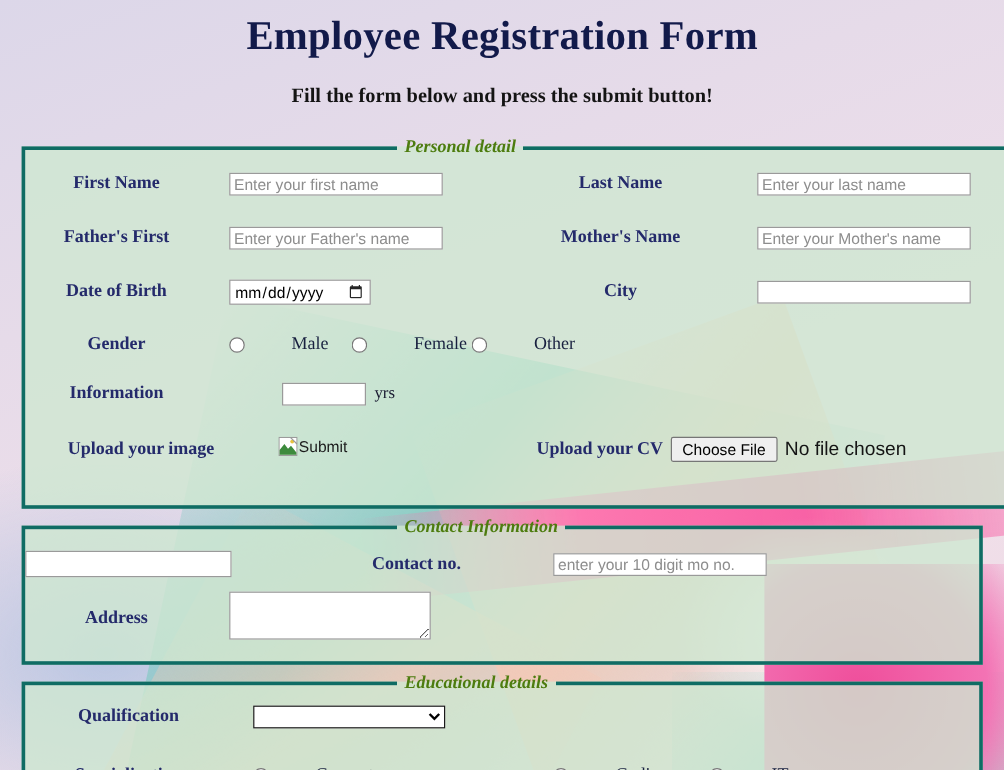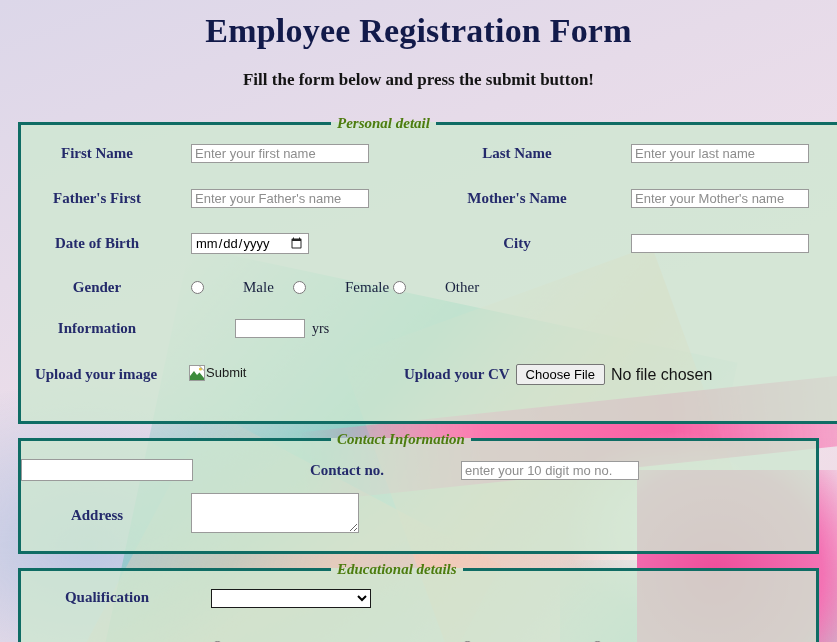--- a/index.html
+++ b/index.html
@@ -307,21 +307,21 @@
 
     <div class="row" style="margin-top:23px;">
       <div class="cell-label w-left">Information</div>
       <div class="cell-field" style="width:600px; display:flex; align-items:center;">
         <input type="text" class="in-exp" style="margin-left: 44px;" placeholder="">
         <span class="suffix">yrs</span>
       </div>
     </div>
 
     <div class="row" style="margin-top:26px;">
-      <div class="cell-label w-left" style="width:168px;">Upload your image</div>
+      <div class="cell-label w-left" style="width:211px;">Upload your image</div>
       <div class="cell-field" style="width:215px;">
         <span class="broken-img">
           <svg width="16" height="16" viewBox="0 0 16 16">
             <rect x="0.5" y="0.5" width="15" height="15" fill="#ffffff" stroke="#9b9b9b"></rect>
             <path d="M1 11 L5 6 L8 10 L10.5 7.5 L15 13 L15 15 L1 15 Z" fill="#3d8b3d"></path>
             <circle cx="11.5" cy="4" r="1.6" fill="#e8c33c"></circle>
             <path d="M10 0.5 L15.5 6" stroke="#9b9b9b" stroke-width="1" fill="none"></path>
           </svg>
           <span>Submit</span>
         </span>

